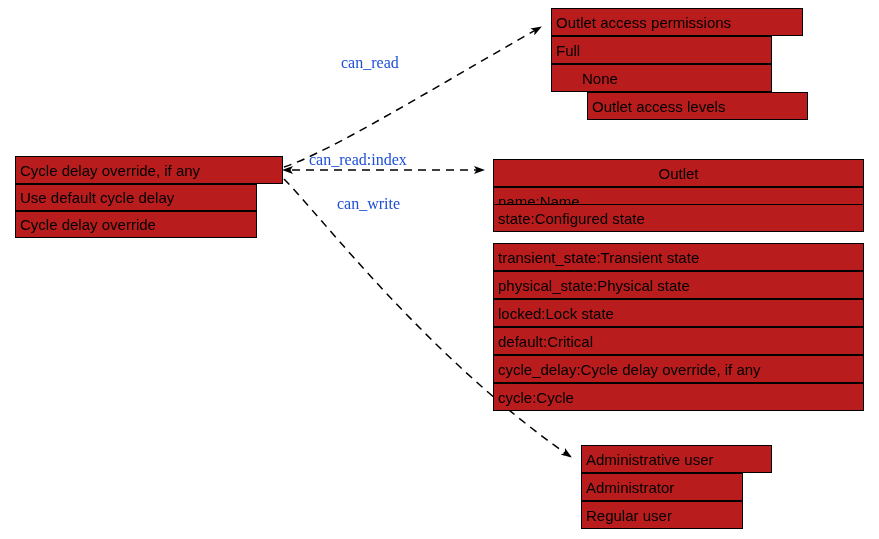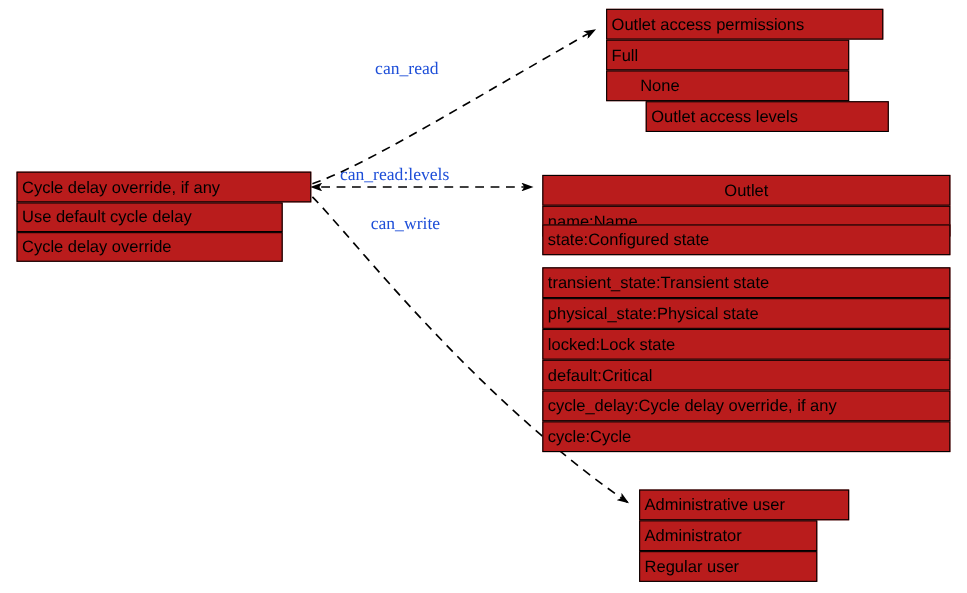--- a/index.html
+++ b/index.html
@@ -105,17 +105,17 @@
   </div>
 
   <div class="node-box">
     <div class="node-row align-left" style="left:581px; top:445px; width:191px; height:28px;">Administrative user</div>
     <div class="node-row align-left" style="left:581px; top:473px; width:162px; height:28px;">Administrator</div>
     <div class="node-row align-left" style="left:581px; top:501px; width:162px; height:28px;">Regular user</div>
   </div>
 
   <div class="edge-label" style="left:341px; top:55px;">can_read</div>
 
-  <div class="edge-label" style="left:309px; top:152px;">can_read:levels</div>
+  <div class="edge-label" style="left:309px; top:152px;">can_read:index</div>
 
   <div class="edge-label" style="left:337px; top:196px;">can_write</div>
 
 </div>
 
 </body></html>

